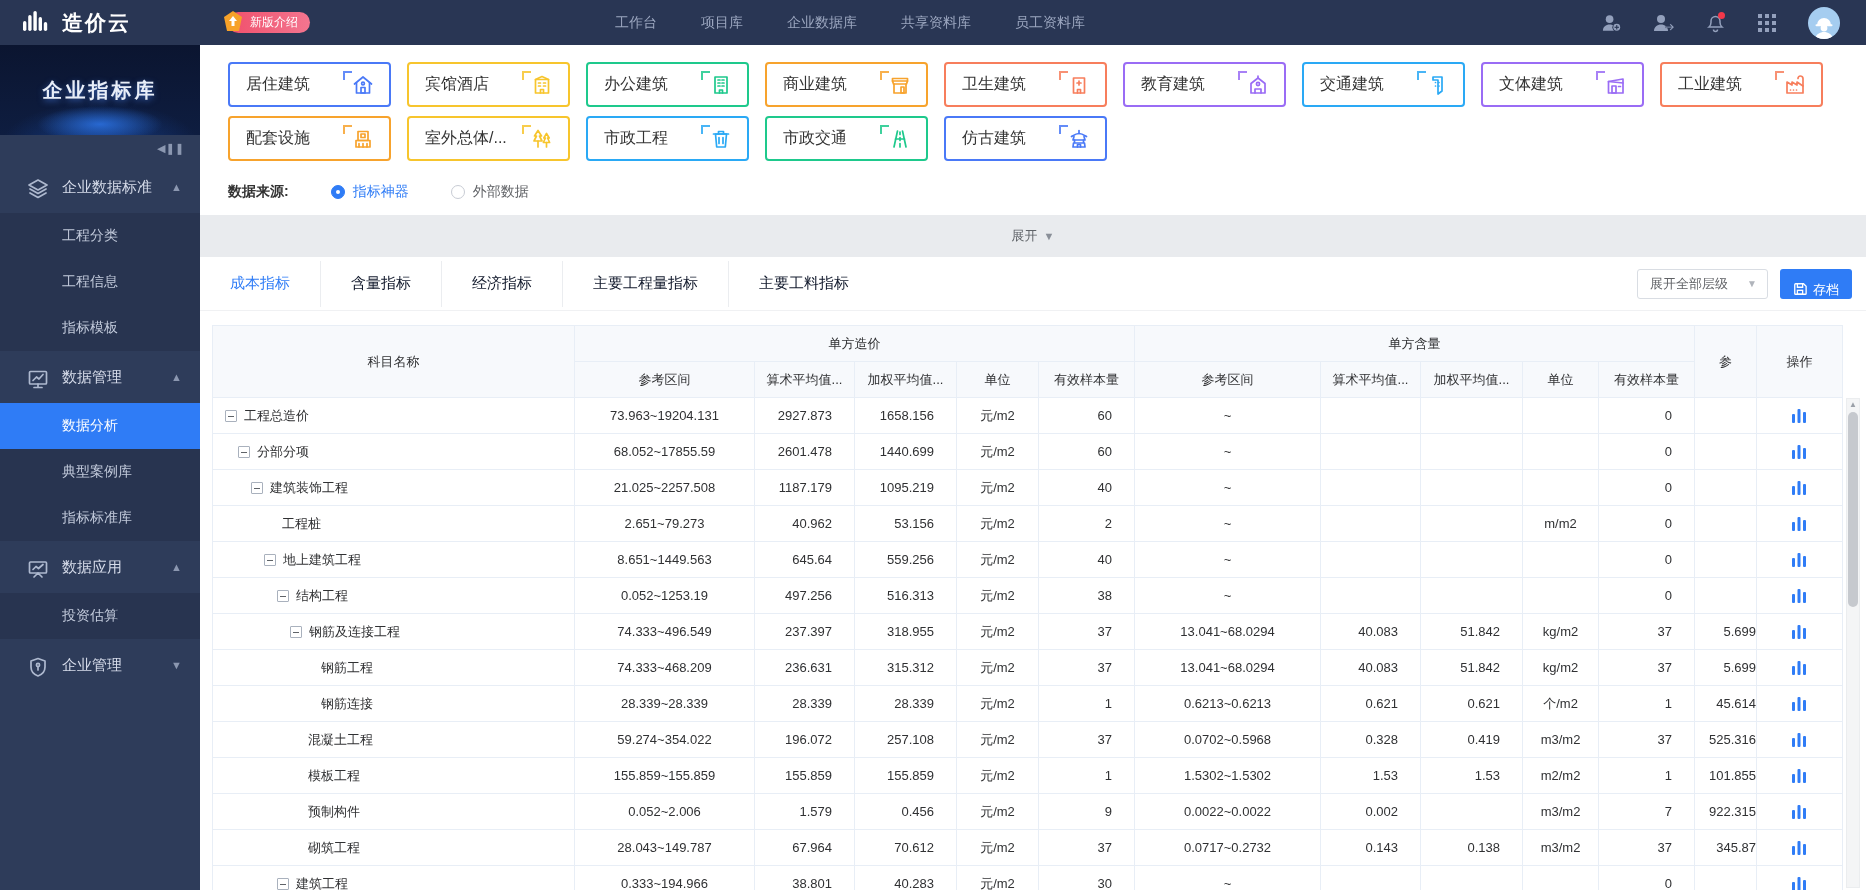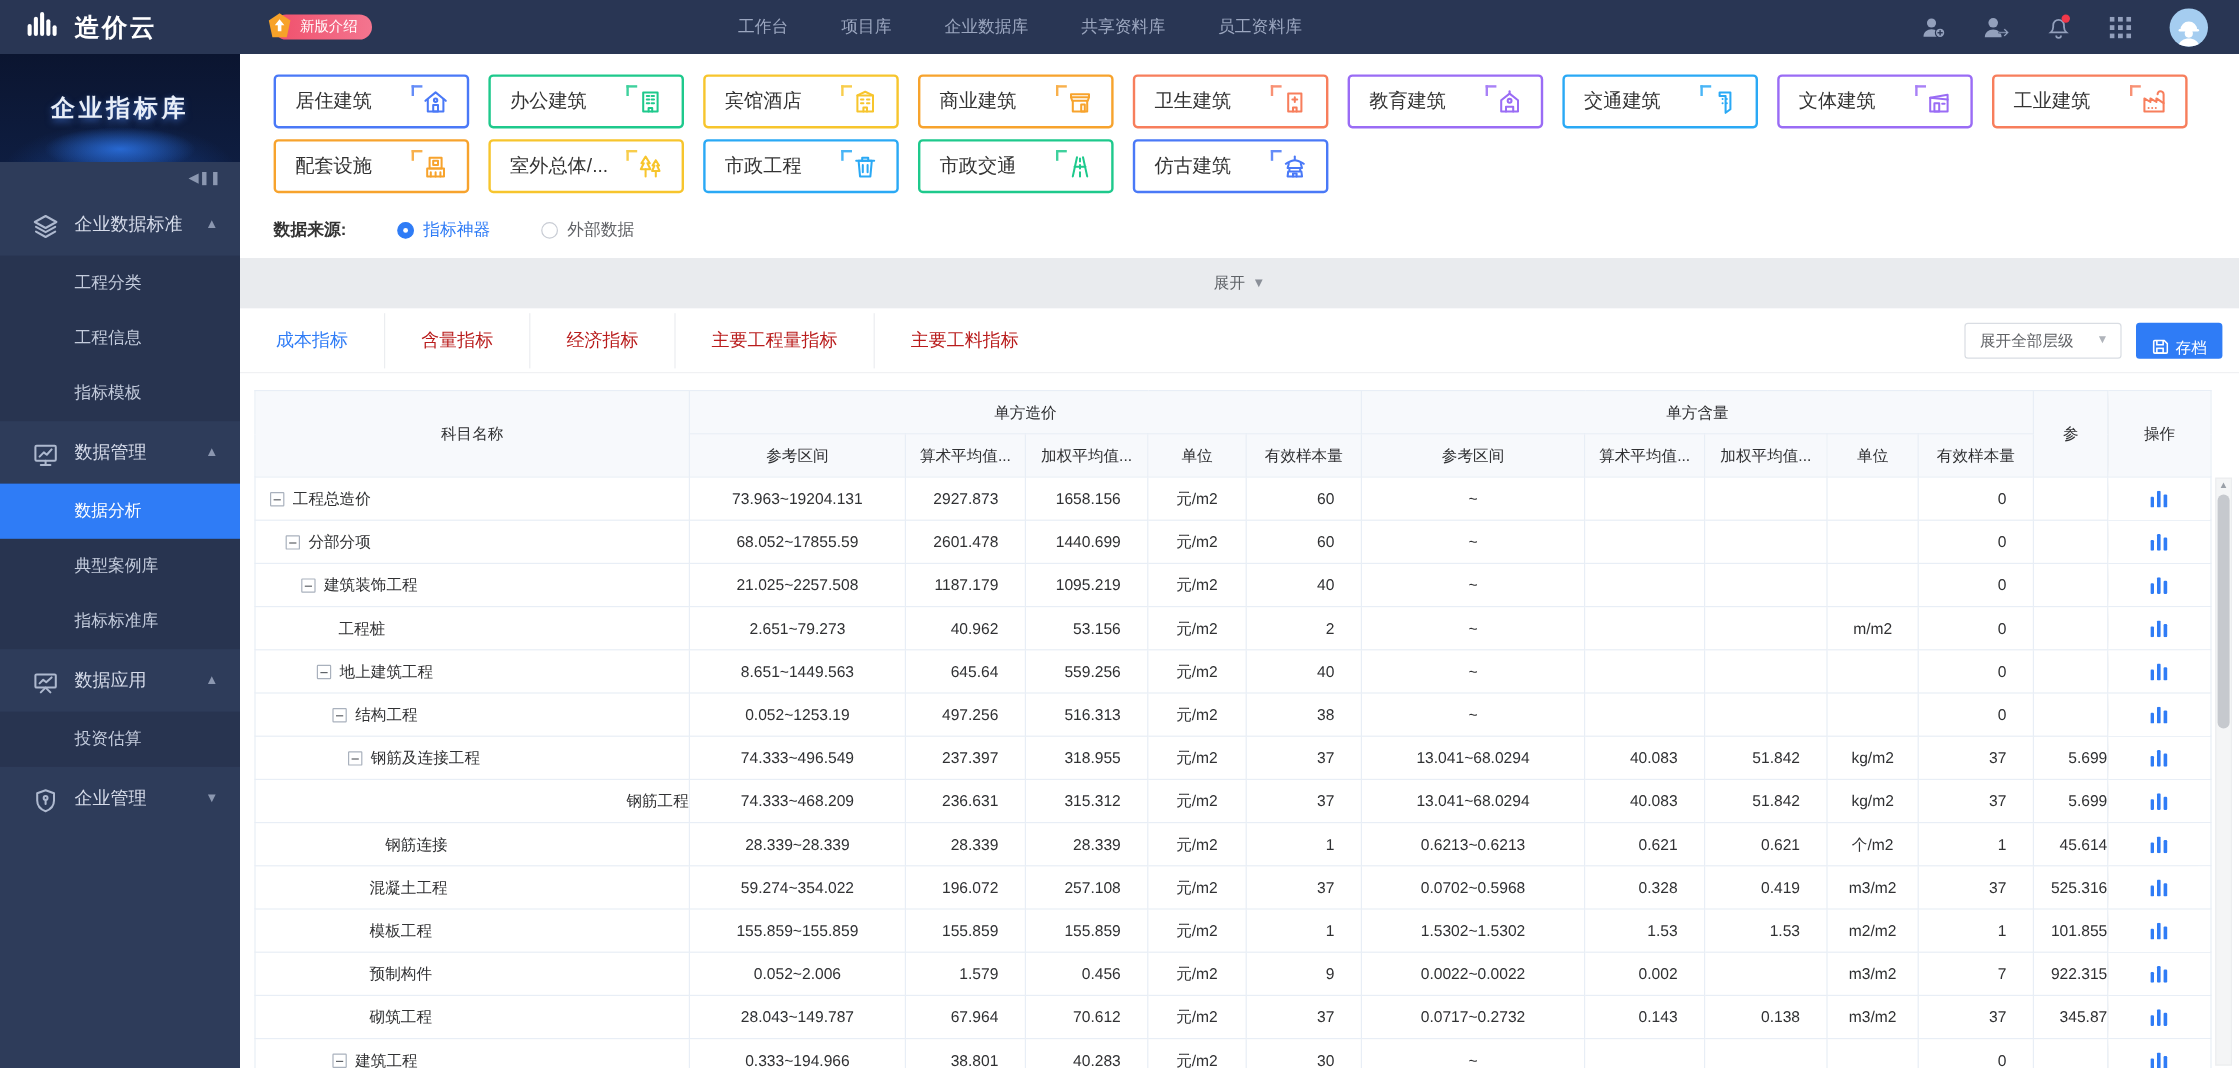--- a/index.html
+++ b/index.html
@@ -50,21 +50,21 @@
   .radio .rb { width:14px; height:14px; border-radius:50%; border:1px solid #c8ccd4; background:#fff; }
   .radio.sel { color:#2f7cf6; }
   .radio.sel .rb { background:#2f7cf6; border-color:#2f7cf6; position:relative; }
   .radio.sel .rb::after { content:""; position:absolute; left:4px; top:4px; width:4px; height:4px; background:#fff; border-radius:50%; }
 
   .expand-bar { height:42px; background:#e9ebee; display:flex; align-items:center; justify-content:center; gap:6px; color:#5f6368; font-size:13px; cursor:pointer; }
   .expand-bar .chev { color:#8a8f98; font-size:11px; }
 
   .card { background:#fff; margin-top:0; height:637px; }
   .tabs-row { display:flex; align-items:center; height:54px; border-bottom:1px solid #f0f1f3; padding-right:14px; }
-  .tab { font-size:15px; color:#b91c1c; padding:0 30px; cursor:pointer; display:flex; align-items:center; height:100%; }
+  .tab { font-size:15px; color:#0f172a; padding:0 30px; cursor:pointer; display:flex; align-items:center; height:100%; }
   .tab.active { color:#2f7cf6; }
   .tab-sep { width:1px; height:46px; background:#ebedf0; }
   .level-select { margin-left:auto; width:131px; height:30px; border:1px solid #d9dde3; border-radius:3px; display:flex; align-items:center; justify-content:space-between; padding:0 10px 0 12px; color:#606266; font-size:13px; cursor:pointer; background:#fff; }
   .level-select .chev { color:#b0b4bb; font-size:10px; }
   .save-btn { margin-left:12px; height:30px; background:#2f7cf6; border:none; border-radius:3px; color:#fff; font-size:13px; display:flex; align-items:flex-end; gap:6px; padding:0 13px; cursor:pointer; }
 
   
   .table-zone { position:relative; margin:14px 0 0 12px; width:1650px; }
   table { border-collapse:collapse; table-layout:fixed; width:1630px; font-size:13px; }
   th,td { border:1px solid #e8eef6; overflow:hidden; white-space:nowrap; }
@@ -233,38 +233,38 @@
           <span class="cat-label">居住建筑</span>
           <span class="cat-ic" style="color: rgb(74, 121, 247);">
             <svg width="24" height="24" viewBox="0 0 24 24" fill="none" stroke="currentColor" stroke-width="1.7" stroke-linejoin="round" stroke-linecap="round">
               <path d="M3.5 11 12 4l8.5 7"></path>
               <path d="M5.5 9.8V20h13V9.8"></path>
               <rect x="10" y="14.5" width="4" height="5.5"></rect>
               <circle cx="12" cy="10.5" r="1.4"></circle>
             </svg>
           </span>
         </button>
-        <button class="cat-btn" style="border-color: rgb(30, 201, 140);">
-          <span class="cat-label">办公建筑</span>
-          <span class="cat-ic" style="color: rgb(30, 201, 140);">
-            <svg width="24" height="24" viewBox="0 0 24 24" fill="none" stroke="currentColor" stroke-width="1.7" stroke-linejoin="round" stroke-linecap="round">
-              <rect x="6" y="4" width="12" height="16"></rect>
-              <path d="M9 7h2M13 7h2M9 10h2M13 10h2M9 13h2M13 13h2"></path>
-              <path d="M10.5 20v-3h3v3"></path>
-            </svg>
-          </span>
-        </button>
         <button class="cat-btn" style="border-color: rgb(247, 197, 45);">
           <span class="cat-label">宾馆酒店</span>
           <span class="cat-ic" style="color: rgb(247, 197, 45);">
             <svg width="24" height="24" viewBox="0 0 24 24" fill="none" stroke="currentColor" stroke-width="1.7" stroke-linejoin="round" stroke-linecap="round">
               <rect x="5.5" y="6.5" width="13" height="13.5"></rect>
               <path d="M5.5 6.5 12 3.5l6.5 3"></path>
               <path d="M8.5 10h2M13.5 10h2M8.5 13h2M13.5 13h2"></path>
               <path d="M10.5 20v-3.5h3V20"></path>
+            </svg>
+          </span>
+        </button>
+        <button class="cat-btn" style="border-color: rgb(30, 201, 140);">
+          <span class="cat-label">办公建筑</span>
+          <span class="cat-ic" style="color: rgb(30, 201, 140);">
+            <svg width="24" height="24" viewBox="0 0 24 24" fill="none" stroke="currentColor" stroke-width="1.7" stroke-linejoin="round" stroke-linecap="round">
+              <rect x="6" y="4" width="12" height="16"></rect>
+              <path d="M9 7h2M13 7h2M9 10h2M13 10h2M9 13h2M13 13h2"></path>
+              <path d="M10.5 20v-3h3v3"></path>
             </svg>
           </span>
         </button>
         <button class="cat-btn" style="border-color: rgb(247, 163, 45);">
           <span class="cat-label">商业建筑</span>
           <span class="cat-ic" style="color: rgb(247, 163, 45);">
             <svg width="24" height="24" viewBox="0 0 24 24" fill="none" stroke="currentColor" stroke-width="1.7" stroke-linejoin="round" stroke-linecap="round">
               <path d="M4.5 8h15l-1 3h-13z"></path>
               <path d="M6 11v9h12v-9"></path>
               <path d="M4.5 8V5.5h15V8"></path>
@@ -626,21 +626,21 @@
               <td class="num">37</td>
               <td class="clip">5.699</td>
               <td class="action-col"><span><svg class="bars-ic" width="15" height="14" viewBox="0 0 15 14" fill="#2f7cf6">
                     <rect x="0" y="5" width="3" height="9" rx="1"></rect>
                     <rect x="5.5" y="0" width="3" height="14" rx="1"></rect>
                     <rect x="11" y="3" width="3" height="11" rx="1"></rect>
                   </svg></span></td>
             </tr>
             <tr>
               <td>
-                <div class="namecell" style="padding-left: 108px; justify-content: flex-end;">
+                <div class="namecell" style="padding-left: 108px;">
                   <span>钢筋工程</span>
                 </div>
               </td>
               <td class="ctr">74.333~468.209</td>
               <td class="num">236.631</td>
               <td class="num">315.312</td>
               <td class="ctr">元/m2</td>
               <td class="num">37</td>
               <td class="ctr">13.041~68.0294</td>
               <td class="num">40.083</td>

